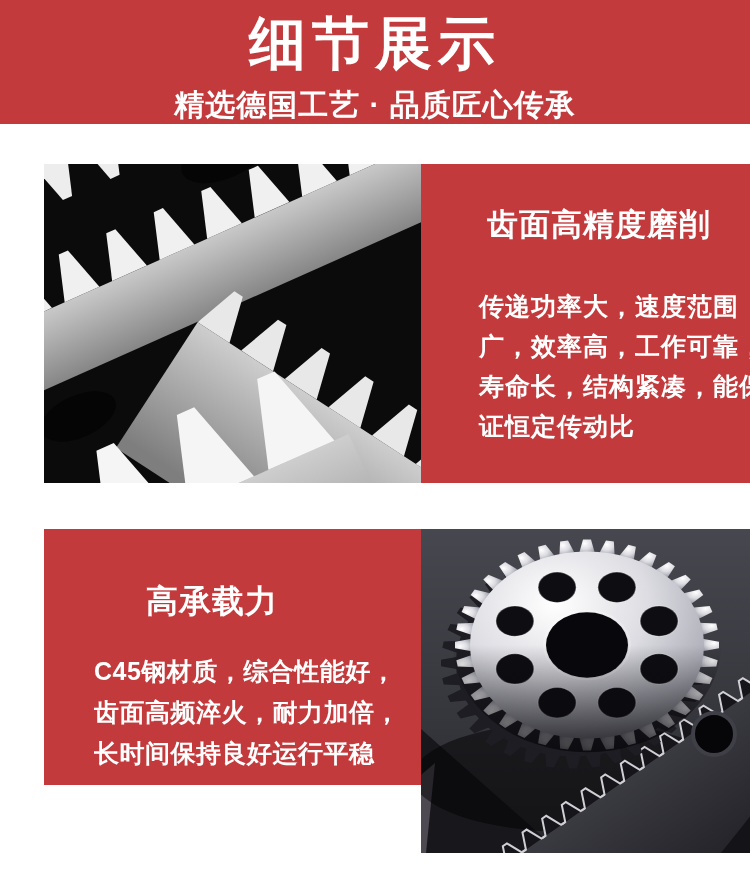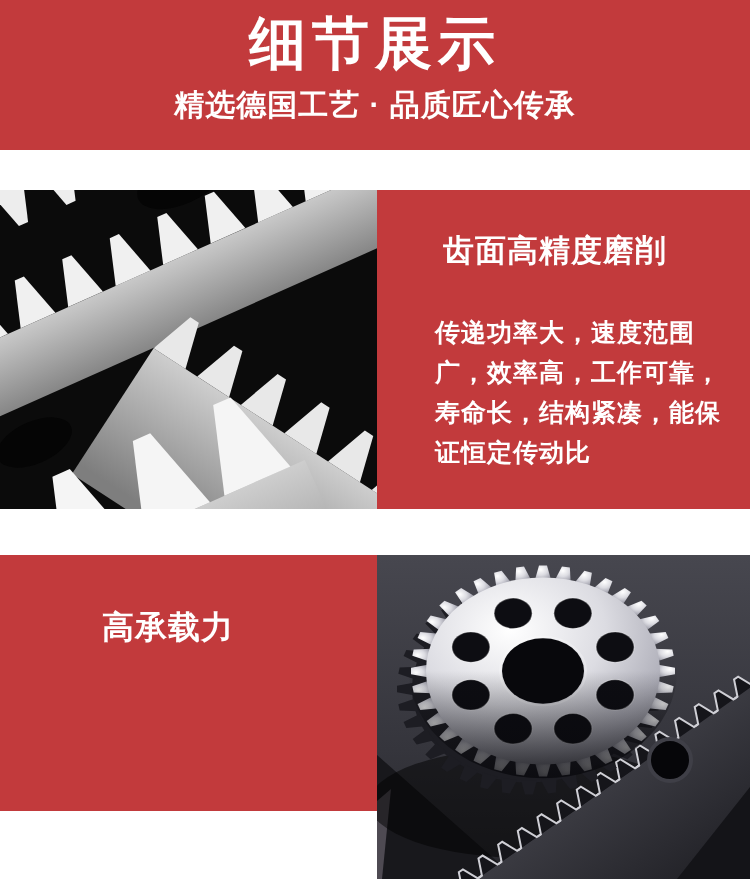--- a/index.html
+++ b/index.html
@@ -1,25 +1,25 @@
 <!DOCTYPE html>
 <html><head>
 <meta charset="utf-8">
 <style>
   html,body{margin:0;padding:0;background:#fff;}
   .page{position:relative;width:750px;height:879px;background:#ffffff;overflow:hidden;
         font-family:"Liberation Sans","DejaVu Sans",sans-serif;}
   
-  .banner{height:150px;background:#c23a3c;text-align:center;color:#ffffff;}
+  .banner{height:124px;background:#c23a3c;text-align:center;color:#ffffff;}
   .banner h1{margin:0;padding-top:6px;font-size:57px;line-height:74px;font-weight:700;letter-spacing:6px;}
   .banner .sub{margin:8px 16px 0;font-size:30px;line-height:34px;font-weight:700;letter-spacing:1px;}
   .gap-top{height:40px;background:#ffffff;}
   .gap-mid{height:46px;background:#ffffff;}
   
-  .feature{display:flex;}
+  .feature{display:flex;padding-left:44px;}
   .feature-1{height:319px;}
   .feature-2{height:256px;}
   .photo{overflow:hidden;flex:none;}
   .photo-a{width:377px;height:319px;background:#0b0b0b;}
   .photo-b{width:373px;height:324px;background:#3c3c44;}
   .photo svg{display:block;}
   .panel{background:#c23a3c;color:#ffffff;flex:none;box-sizing:border-box;}
   .panel-1{width:373px;}
   .panel-1 h2{margin:42px 8px 0 66px;font-size:31px;line-height:38px;font-weight:700;letter-spacing:1px;}
   .panel-1 p{margin:42px 10px 0 58px;font-size:25px;line-height:40px;font-weight:700;letter-spacing:1px;}
@@ -136,20 +136,21 @@
       <h2>齿面高精度磨削</h2>
       <p>传递功率大，速度范围<br>广，效率高，工作可靠，<br>寿命长，结构紧凑，能保<br>证恒定传动比</p>
     </div>
   </section>
 
   <div class="gap-mid"></div>
 
   <section class="feature feature-2">
     <div class="panel panel-2">
       <h2>高承载力</h2>
+      <p>C45钢材质，综合性能好，<br>齿面高频淬火，耐力加倍，<br>长时间保持良好运行平稳</p>
     </div>
     <div class="photo photo-b">
       <svg width="373" height="324" viewBox="0 0 373 324">
         <defs>
           <linearGradient id="gb-bg" x1="0" y1="0" x2="0" y2="1">
             <stop offset="0" stop-color="#47474f"></stop>
               <stop offset="0.6" stop-color="#35353c"></stop>
               <stop offset="1" stop-color="#26262b"></stop>
           </linearGradient>
           <radialGradient id="gb-face" cx="0.36" cy="0.28" r="0.9">

